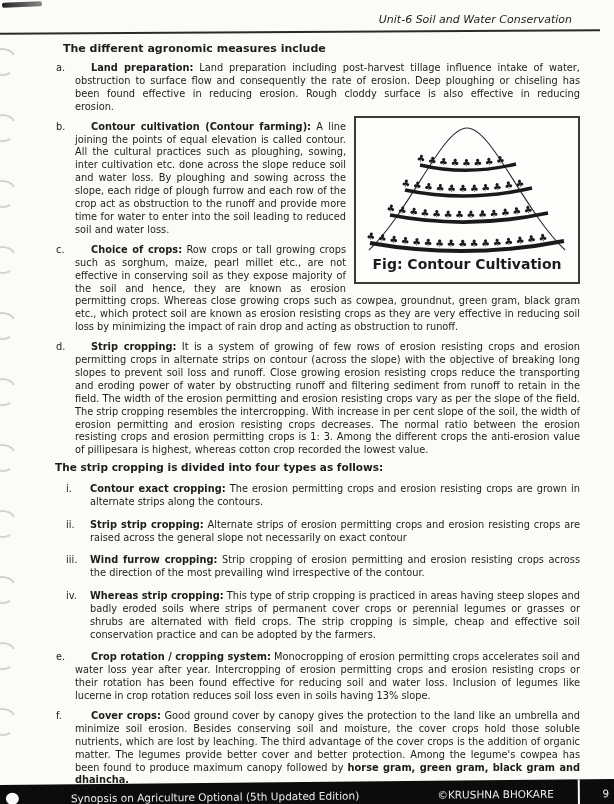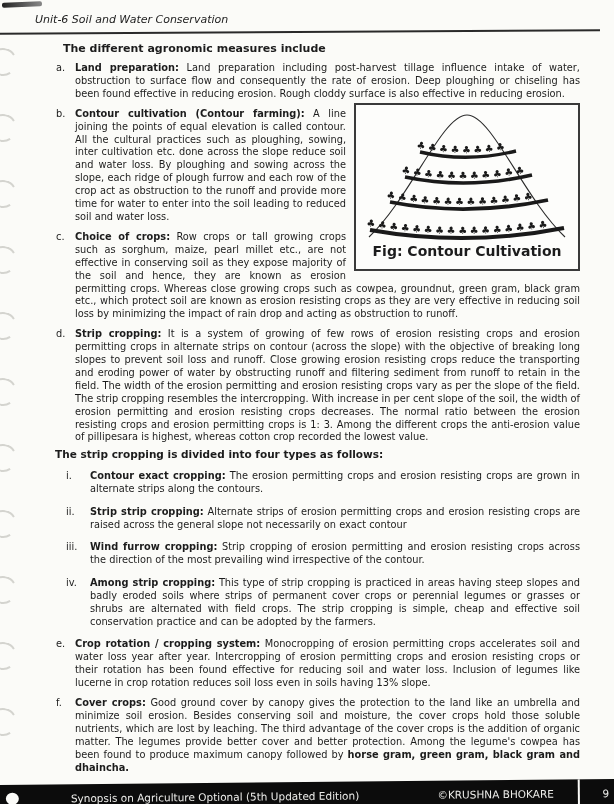--- a/index.html
+++ b/index.html
@@ -11,28 +11,28 @@
     overflow:hidden;
     font-family:"DejaVu Sans","Liberation Sans",sans-serif;
     color:#1c1c1c;
     box-sizing:border-box;
     padding:0 34px 0 35px;
   }
   
   .corner-mark{position:absolute;top:2px;left:2px;width:40px;height:5px;background:linear-gradient(90deg,#222,#888);transform:rotate(-2deg);border-radius:2px;}
   .ring{position:absolute;left:-11px;width:24px;height:24px;border:2px solid #d4d4cf;border-right-color:transparent;border-radius:50%;transform:rotate(12deg);}
   
-  .header{position:relative;padding-top:13px;text-align:left;font-style:italic;font-size:11px;color:#222;padding-right:8px;}
+  .header{position:relative;padding-top:13px;text-align:right;font-style:italic;font-size:11px;color:#222;padding-right:8px;}
   .rule{position:relative;margin-top:5px;margin-left:-35px;margin-right:-20px;height:2px;background:#2a2a2a;transform:rotate(-0.35deg);}
   
   .heading{margin-top:9px;font-weight:bold;font-size:11px;margin-left:28px;}
   
   .item{position:relative;padding-left:40px;margin-top:7px;font-size:9.8px;line-height:12.9px;text-align:justify;}
   .item .lbl{position:absolute;left:21px;top:0;}
-  .item p{margin:0;display:inline;}
+  .item p{margin:16px;display:inline;}
   b{font-weight:bold;}
   .subheading{margin-top:4px;margin-bottom:2px;padding-left:20px;font-weight:bold;font-size:10.5px;}
   .subitem{position:relative;padding-left:55px;margin-top:8px;font-size:9.8px;line-height:12.9px;text-align:justify;}
   .subitem .lbl{position:absolute;left:31px;top:0;}
   
   .figure{
     float:right;
     width:226px;height:168px;
     margin-left:8px;margin-top:2px;margin-bottom:4px;
     border:2px solid #3a3a3a;
@@ -128,21 +128,21 @@
   <div class="subitem">
     <span class="lbl">ii.</span>
     <p><b>Strip strip cropping:</b> <span>Alternate strips of erosion permitting crops and erosion resisting crops are raised across the general slope not necessarily on exact contour</span></p>
   </div>
   <div class="subitem">
     <span class="lbl">iii.</span>
     <p><b>Wind furrow cropping:</b> <span>Strip cropping of erosion permitting and erosion resisting crops across the direction of the most prevailing wind irrespective of the contour.</span></p>
   </div>
   <div class="subitem">
     <span class="lbl">iv.</span>
-    <p><b>Among strip cropping:</b> <span>This type of strip cropping is practiced in areas having steep slopes and badly eroded soils where strips of permanent cover crops or perennial legumes or grasses or shrubs are alternated with field crops. The strip cropping is simple, cheap and effective soil conservation practice and can be adopted by the farmers.</span></p>
+    <p><b>Whereas strip cropping:</b> <span>This type of strip cropping is practiced in areas having steep slopes and badly eroded soils where strips of permanent cover crops or perennial legumes or grasses or shrubs are alternated with field crops. The strip cropping is simple, cheap and effective soil conservation practice and can be adopted by the farmers.</span></p>
   </div>
 
   <div class="item">
     <span class="lbl">e.</span>
     <p><b>Crop rotation / cropping system:</b> <span>Monocropping of erosion permitting crops accelerates soil and water loss year after year. Intercropping of erosion permitting crops and erosion resisting crops or their rotation has been found effective for reducing soil and water loss. Inclusion of legumes like lucerne in crop rotation reduces soil loss even in soils having 13% slope.</span></p>
   </div>
 
   <div class="item">
     <span class="lbl">f.</span>
     <p><b>Cover crops:</b> <span>Good ground cover by canopy gives the protection to the land like an umbrella and minimize soil erosion. Besides conserving soil and moisture, the cover crops hold those soluble nutrients, which are lost by leaching. The third advantage of the cover crops is the addition of organic matter. The legumes provide better cover and better protection. Among the legume's cowpea has been found to produce maximum canopy followed by</span> <b>horse gram, green gram, black gram and dhaincha.</b></p>

